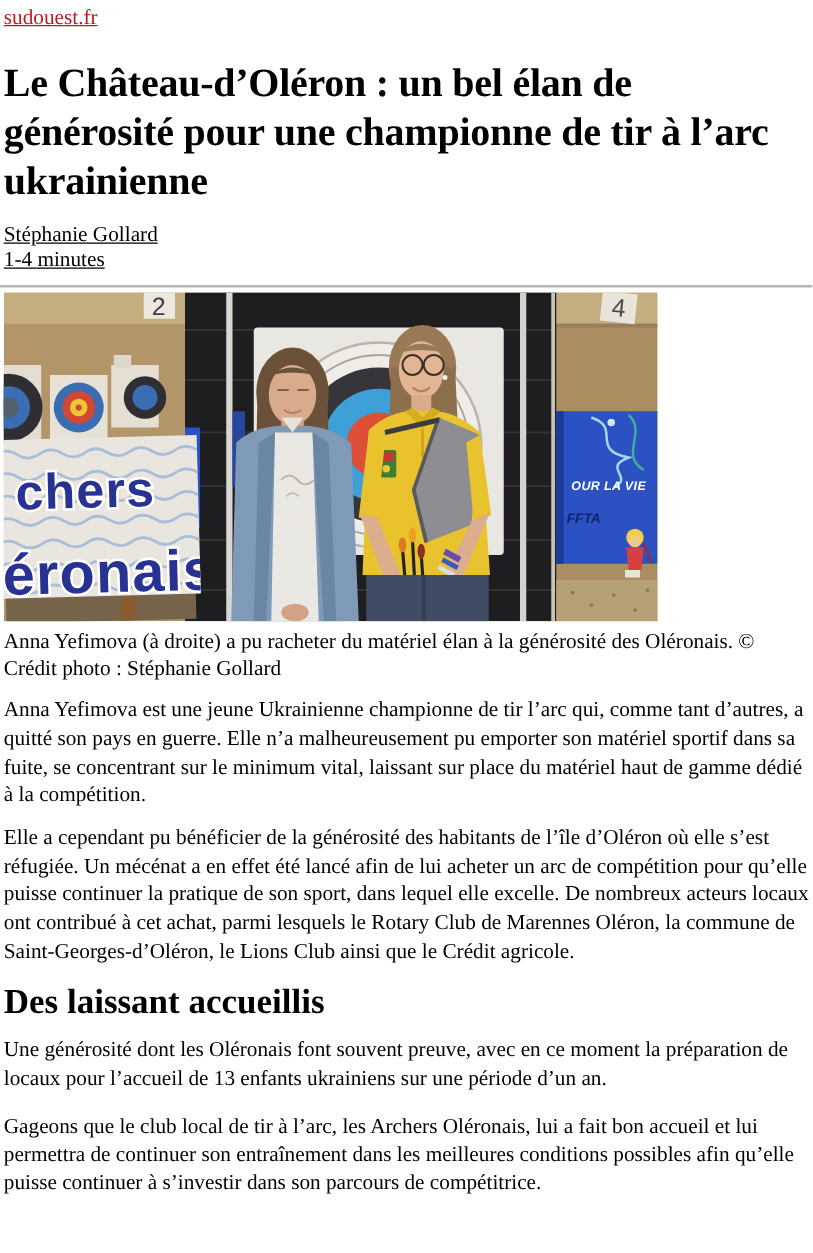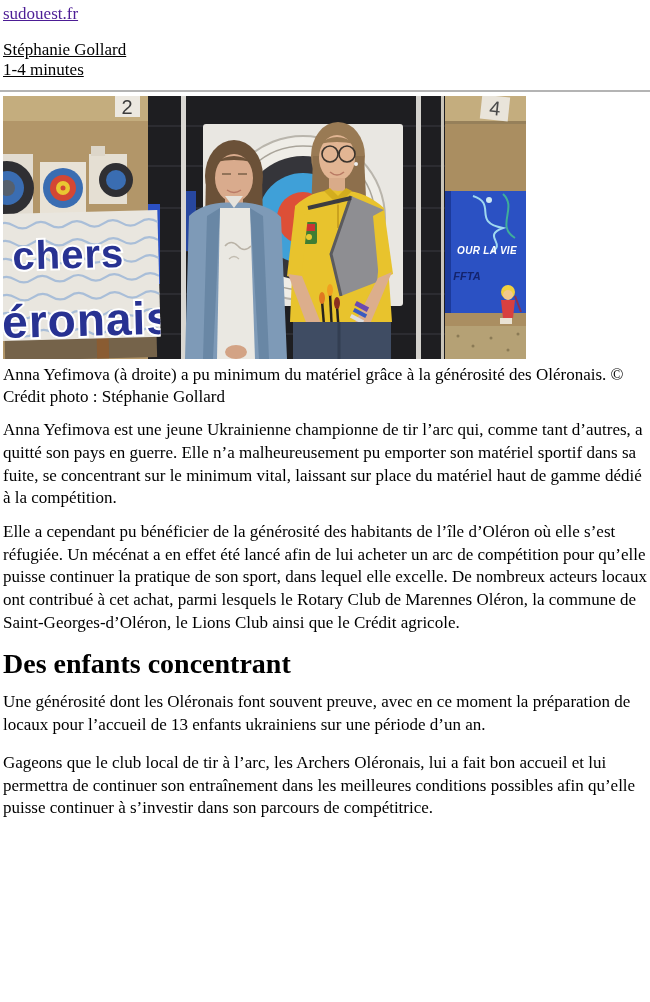--- a/index.html
+++ b/index.html
@@ -10,21 +10,21 @@
     font-family: "Liberation Serif", serif;
     font-size: 17px;
     line-height: 22.7px;
     color: #000000;
   }
   .page { padding: 0 3px 0 3px; }
 
   .site-link {
     display: inline-block;
     margin-top: 3px;
-    color: #4c1d95;
+    color: #b91c1c;
     text-decoration: underline;
     font-size: 17px;
     line-height: 22px;
   }
 
   h1.article-title {
     font-size: 32px;
     line-height: 39px;
     font-weight: bold;
     margin: 21px 0 0 0;
@@ -68,20 +68,21 @@
 
   .svg-sans { font-family: "Liberation Sans", sans-serif; }
 </style>
 </head>
 <body>
 
 <div class="page">
 
   <a href="#" class="site-link">sudouest.fr</a>
 
+  <h1 class="article-title">Le Château-d’Oléron : un bel élan de générosité pour une championne de tir à l’arc ukrainienne</h1>
 
   <div class="byline-block">
     <div>Stéphanie Gollard</div>
     <div>1-4 minutes</div>
   </div>
 
   <hr class="divider">
 
   <figure class="article-figure">
     <svg class="photo" width="523" height="263" viewBox="0 0 523 263" xmlns="http://www.w3.org/2000/svg">
@@ -249,25 +250,25 @@
           <text class="svg-sans" x="-2" y="240" font-size="46" font-weight="bold" fill="#283292" stroke="#ffffff" stroke-width="4" paint-order="stroke" letter-spacing="1">éronais</text>
         </g>
       </g>
 
       <g transform="rotate(6 492 12)">
         <rect x="478" y="0" width="28" height="24" fill="#e9e4da"></rect>
         <text class="svg-sans" x="492" y="19" font-size="20" fill="#4a4a4a" text-anchor="middle">4</text>
       </g>
     </svg>
 
-    <figcaption class="photo-caption">Anna Yefimova (à droite) a pu minimum du matériel grâce à la générosité des Oléronais. © Crédit photo : Stéphanie Gollard</figcaption>
+    <figcaption class="photo-caption">Anna Yefimova (à droite) a pu racheter du matériel élan à la générosité des Oléronais. © Crédit photo : Stéphanie Gollard</figcaption>
   </figure>
 
 
   <p class="body-para first">Anna Yefimova est une jeune Ukrainienne championne de tir l’arc qui, comme tant d’autres, a quitté son pays en guerre. Elle n’a malheureusement pu emporter son matériel sportif dans sa fuite, se concentrant sur le minimum vital, laissant sur place du matériel haut de gamme dédié à la compétition.</p>
   <p class="body-para">Elle a cependant pu bénéficier de la générosité des habitants de l’île d’Oléron où elle s’est réfugiée. Un mécénat a en effet été lancé afin de lui acheter un arc de compétition pour qu’elle puisse continuer la pratique de son sport, dans lequel elle excelle. De nombreux acteurs locaux ont contribué à cet achat, parmi lesquels le Rotary Club de Marennes Oléron, la commune de Saint-Georges-d’Oléron, le Lions Club ainsi que le Crédit agricole.</p>
 
-  <h2 class="section-heading">Des enfants concentrant</h2>
+  <h2 class="section-heading">Des laissant accueillis</h2>
 
   <p class="body-para after-h2">Une générosité dont les Oléronais font souvent preuve, avec en ce moment la préparation de locaux pour l’accueil de 13 enfants ukrainiens sur une période d’un an.</p>
   <p class="body-para last">Gageons que le club local de tir à l’arc, les Archers Oléronais, lui a fait bon accueil et lui permettra de continuer son entraînement dans les meilleures conditions possibles afin qu’elle puisse continuer à s’investir dans son parcours de compétitrice.</p>
 
 </div>
 
 </body></html>

